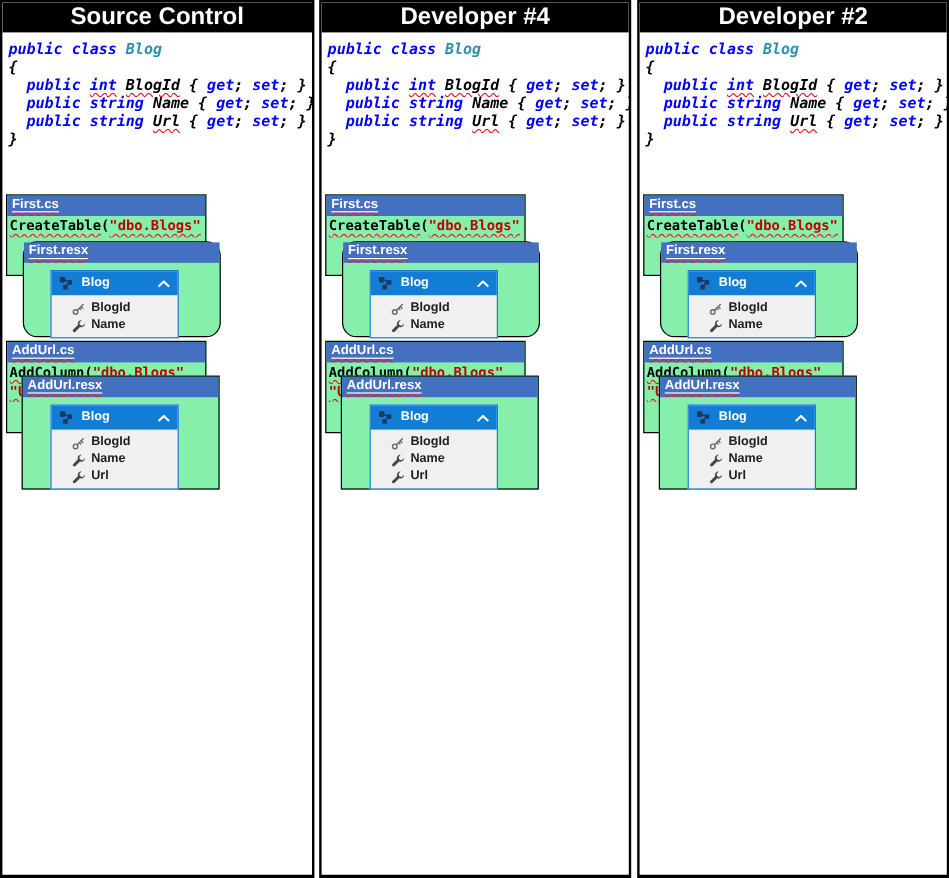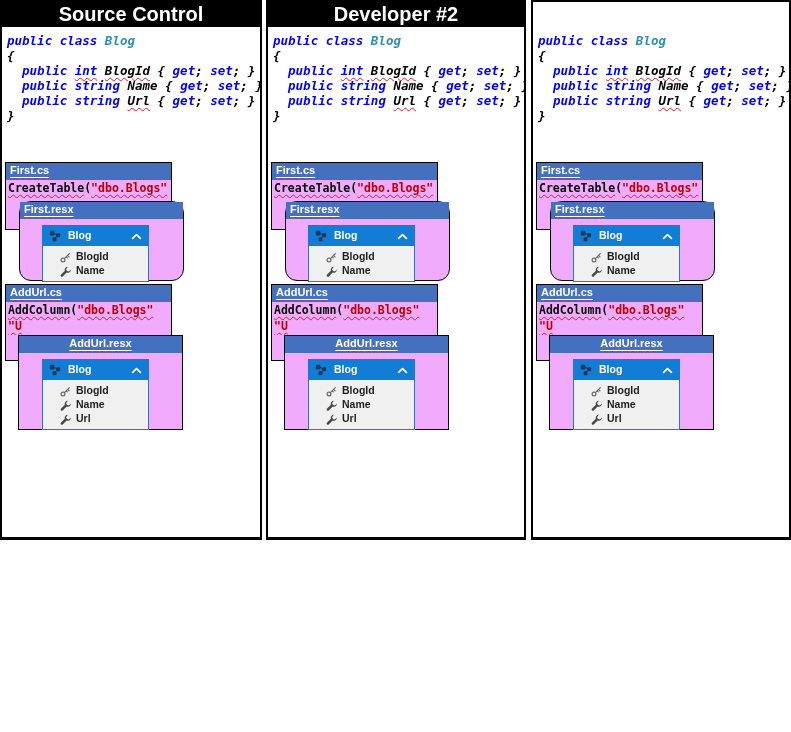--- a/index.html
+++ b/index.html
@@ -1,21 +1,21 @@
 <!DOCTYPE html>
 <html style="--kw: #0000FF; --ty: #2B91AF; --str: #C00000; --sqc: #E02020; --titlebar: #4470C0; --entity: #117DD4;"><head>
 <meta charset="utf-8">
 <style>
   html,body { margin:0; padding:0; background:#fff; }
   #diagram {
     position:relative; width:791px; height:732px; background:#fff;
     font-family:"Liberation Sans",sans-serif; overflow:hidden;
   }
   .column {
-    position:absolute; top:0; height:540px; background:#fff;
+    position:absolute; top:0; height:732px; background:#fff;
     border:2px solid #000; border-bottom-width:3px; box-sizing:border-box;
     overflow:hidden;
   }
   .column:nth-child(1){ left:0;   width:262px; }
   .column:nth-child(2){ left:266px; width:260px; }
   .column:nth-child(3){ left:531px; width:260px; }
 
   .col-header {
     height:25px; background:#000; color:#fff;
     font-weight:bold; font-size:20px; line-height:25px; text-align:center;
@@ -32,21 +32,21 @@
   .tok-pl  { color:#000; }
   .tok-str { color:var(--str); }
   .sq {
     text-decoration-line:underline; text-decoration-style:wavy;
     text-decoration-color:var(--sqc); text-decoration-thickness:1px;
     text-underline-offset:2px;
     margin-top:31px;
   }
 
   .win {
-    position:absolute; border:1.5px solid #000; background:#f0abfc;
+    position:absolute; border:1.5px solid #000; background:#86efac;
     box-sizing:border-box;
   }
   .win-title {
     background:var(--titlebar); height:17px; box-sizing:border-box;
     padding:1px 4px 3px; color:#fff; font-weight:bold; font-size:11px;
     font-family:"Liberation Sans",sans-serif; line-height:13px;
     white-space:nowrap; overflow:hidden;
   }
   .ttl-sq {
     text-decoration-line:underline; text-decoration-style:wavy;
@@ -56,21 +56,21 @@
   .ttl-u { text-decoration:underline; }
   .win-body {
     font-family:"DejaVu Sans Mono",monospace; font-weight:bold;
     font-size:11.5px; line-height:15.5px; padding:1px 2px;
     white-space:pre; overflow:hidden;
   }
 
   .win.first-cs    { left:3px;  top:160px; width:167px; height:68px; }
   .win.first-resx  { left:17px; top:199px; width:165px; height:80px;border-radius:12px; }
   .win.addurl-cs   { left:3px;  top:282px; width:167px; height:77px; }
-  .win.addurl-resx { left:16px; top:333px; width:165px; height:95px;text-align:center; }
+  .win.addurl-resx { left:16px; top:311px; width:165px; height:95px; }
 
   .entity {
     margin:5px 0 0 20px; width:107px; box-sizing:border-box;
     border:1px solid var(--entity); background:#F0F0F0;
   }
   .addurl-resx .entity { margin-left:21px; }
   .entity-header {
     background:var(--entity); height:20px; display:flex; align-items:center;
     padding:0 6px;
   }
@@ -132,20 +132,66 @@
                     <circle cx="3" cy="8" r="1.9" fill="none" stroke="#6a6a6a" stroke-width="1.2"></circle>
                     <path d="M4.4 6.6 L9.3 1.7 M7.6 3.4 L9 4.8 M6.2 4.8 L7.3 5.9" fill="none" stroke="#6a6a6a" stroke-width="1.2" stroke-linecap="round"></path>
                   </svg></span><span class="row-label">BlogId</span></div><div class="entity-row"><span class="row-icon"><svg width="11" height="11" viewBox="0 0 11 11">
                     <path d="M7.9 0.7 A3.1 3.1 0 0 0 4.9 4.8 L0.9 8.8 A1.3 1.3 0 0 0 2.7 10.6 L6.7 6.6 A3.1 3.1 0 0 0 10.8 3.6 L8.9 5.5 L7.1 5.1 L6.0 3.3 Z" fill="#474747"></path>
                   </svg></span><span class="row-label">Name</span></div><div class="entity-row"><span class="row-icon"><svg width="11" height="11" viewBox="0 0 11 11">
                     <path d="M7.9 0.7 A3.1 3.1 0 0 0 4.9 4.8 L0.9 8.8 A1.3 1.3 0 0 0 2.7 10.6 L6.7 6.6 A3.1 3.1 0 0 0 10.8 3.6 L8.9 5.5 L7.1 5.1 L6.0 3.3 Z" fill="#474747"></path>
                   </svg></span><span class="row-label">Url</span></div></div></div></div>
       </div>
     </div>
     <div class="column">
+      <div class="col-header">Developer #4</div>
+      <div class="code-block"><div class="code-line"><span class="tok tok-kw">public</span><span class="tok tok-pl"> </span><span class="tok tok-kw">class</span><span class="tok tok-pl"> </span><span class="tok tok-ty">Blog</span></div><div class="code-line"><span class="tok tok-pl">{</span></div><div class="code-line"><span class="tok tok-pl">  </span><span class="tok tok-kw">public</span><span class="tok tok-pl"> </span><span class="tok tok-kw sq">int</span><span class="tok tok-pl"> </span><span class="tok tok-pl sq">BlogId</span><span class="tok tok-pl"> { </span><span class="tok tok-kw">get</span><span class="tok tok-pl">; </span><span class="tok tok-kw">set</span><span class="tok tok-pl">; }</span></div><div class="code-line"><span class="tok tok-pl">  </span><span class="tok tok-kw">public</span><span class="tok tok-pl"> </span><span class="tok tok-kw">string</span><span class="tok tok-pl"> </span><span class="tok tok-pl">Name</span><span class="tok tok-pl"> { </span><span class="tok tok-kw">get</span><span class="tok tok-pl">; </span><span class="tok tok-kw">set</span><span class="tok tok-pl">; }</span></div><div class="code-line"><span class="tok tok-pl">  </span><span class="tok tok-kw">public</span><span class="tok tok-pl"> </span><span class="tok tok-kw">string</span><span class="tok tok-pl"> </span><span class="tok tok-pl sq">Url</span><span class="tok tok-pl"> { </span><span class="tok tok-kw">get</span><span class="tok tok-pl">; </span><span class="tok tok-kw">set</span><span class="tok tok-pl">; }</span></div><div class="code-line"><span class="tok tok-pl">}</span></div></div>
+      <div class="win first-cs">
+        <div class="win-title"><span class="ttl-sq"><span class="ttl-u">First.cs</span></span></div>
+        <div class="win-body"><div class="body-line"><span class="tok tok-pl sq">CreateTable</span><span class="tok tok-pl">(</span><span class="tok tok-str sq">"dbo.Blogs"</span></div></div>
+      </div>
+      <div class="win first-resx">
+        <div class="win-title"><span class="ttl-sq"><span class="ttl-u">First.resx</span></span></div>
+        <div class="win-body"><div class="entity"><div class="entity-header"><span class="e-icon"><svg width="12" height="12" viewBox="0 0 12 12">
+                  <path d="M4.3 3.2 L8.4 4.8 M5.2 8.8 L8 6.4" stroke="#16294a" stroke-width="0.9" fill="none"></path>
+                  <rect x="0.8" y="0.8" width="4.6" height="4.6" rx="1.2" fill="#20365c"></rect>
+                  <rect x="7.2" y="3.3" width="3.9" height="3.9" rx="1" fill="#20365c"></rect>
+                  <rect x="3.6" y="7.3" width="3.9" height="3.9" rx="1" fill="#20365c"></rect>
+                </svg></span><span class="entity-name">Blog</span><span class="entity-chevron"><svg width="11" height="7" viewBox="0 0 11 7">
+                  <path d="M1.6 5.4 L5.5 1.6 L9.4 5.4" fill="none" stroke="#fff" stroke-width="1.7" stroke-linecap="round" stroke-linejoin="round"></path>
+                </svg></span></div><div class="entity-body"><div class="entity-row"><span class="row-icon"><svg width="11" height="11" viewBox="0 0 11 11">
+                    <circle cx="3" cy="8" r="1.9" fill="none" stroke="#6a6a6a" stroke-width="1.2"></circle>
+                    <path d="M4.4 6.6 L9.3 1.7 M7.6 3.4 L9 4.8 M6.2 4.8 L7.3 5.9" fill="none" stroke="#6a6a6a" stroke-width="1.2" stroke-linecap="round"></path>
+                  </svg></span><span class="row-label">BlogId</span></div><div class="entity-row"><span class="row-icon"><svg width="11" height="11" viewBox="0 0 11 11">
+                    <path d="M7.9 0.7 A3.1 3.1 0 0 0 4.9 4.8 L0.9 8.8 A1.3 1.3 0 0 0 2.7 10.6 L6.7 6.6 A3.1 3.1 0 0 0 10.8 3.6 L8.9 5.5 L7.1 5.1 L6.0 3.3 Z" fill="#474747"></path>
+                  </svg></span><span class="row-label">Name</span></div></div></div></div>
+      </div>
+      <div class="win addurl-cs">
+        <div class="win-title"><span class="ttl-sq"><span class="ttl-u">AddUrl.cs</span></span></div>
+        <div class="win-body"><div class="body-line"><span class="tok tok-pl sq">AddColumn</span><span class="tok tok-pl">(</span><span class="tok tok-str sq">"dbo.Blogs"</span></div><div class="body-line"><span class="tok tok-str sq">"U</span></div></div>
+      </div>
+      <div class="win addurl-resx">
+        <div class="win-title"><span class="ttl-sq"><span class="ttl-u">AddUrl.resx</span></span></div>
+        <div class="win-body"><div class="entity"><div class="entity-header"><span class="e-icon"><svg width="12" height="12" viewBox="0 0 12 12">
+                  <path d="M4.3 3.2 L8.4 4.8 M5.2 8.8 L8 6.4" stroke="#16294a" stroke-width="0.9" fill="none"></path>
+                  <rect x="0.8" y="0.8" width="4.6" height="4.6" rx="1.2" fill="#20365c"></rect>
+                  <rect x="7.2" y="3.3" width="3.9" height="3.9" rx="1" fill="#20365c"></rect>
+                  <rect x="3.6" y="7.3" width="3.9" height="3.9" rx="1" fill="#20365c"></rect>
+                </svg></span><span class="entity-name">Blog</span><span class="entity-chevron"><svg width="11" height="7" viewBox="0 0 11 7">
+                  <path d="M1.6 5.4 L5.5 1.6 L9.4 5.4" fill="none" stroke="#fff" stroke-width="1.7" stroke-linecap="round" stroke-linejoin="round"></path>
+                </svg></span></div><div class="entity-body"><div class="entity-row"><span class="row-icon"><svg width="11" height="11" viewBox="0 0 11 11">
+                    <circle cx="3" cy="8" r="1.9" fill="none" stroke="#6a6a6a" stroke-width="1.2"></circle>
+                    <path d="M4.4 6.6 L9.3 1.7 M7.6 3.4 L9 4.8 M6.2 4.8 L7.3 5.9" fill="none" stroke="#6a6a6a" stroke-width="1.2" stroke-linecap="round"></path>
+                  </svg></span><span class="row-label">BlogId</span></div><div class="entity-row"><span class="row-icon"><svg width="11" height="11" viewBox="0 0 11 11">
+                    <path d="M7.9 0.7 A3.1 3.1 0 0 0 4.9 4.8 L0.9 8.8 A1.3 1.3 0 0 0 2.7 10.6 L6.7 6.6 A3.1 3.1 0 0 0 10.8 3.6 L8.9 5.5 L7.1 5.1 L6.0 3.3 Z" fill="#474747"></path>
+                  </svg></span><span class="row-label">Name</span></div><div class="entity-row"><span class="row-icon"><svg width="11" height="11" viewBox="0 0 11 11">
+                    <path d="M7.9 0.7 A3.1 3.1 0 0 0 4.9 4.8 L0.9 8.8 A1.3 1.3 0 0 0 2.7 10.6 L6.7 6.6 A3.1 3.1 0 0 0 10.8 3.6 L8.9 5.5 L7.1 5.1 L6.0 3.3 Z" fill="#474747"></path>
+                  </svg></span><span class="row-label">Url</span></div></div></div></div>
+      </div>
+    </div>
+    <div class="column">
       <div class="col-header">Developer #2</div>
       <div class="code-block"><div class="code-line"><span class="tok tok-kw">public</span><span class="tok tok-pl"> </span><span class="tok tok-kw">class</span><span class="tok tok-pl"> </span><span class="tok tok-ty">Blog</span></div><div class="code-line"><span class="tok tok-pl">{</span></div><div class="code-line"><span class="tok tok-pl">  </span><span class="tok tok-kw">public</span><span class="tok tok-pl"> </span><span class="tok tok-kw sq">int</span><span class="tok tok-pl"> </span><span class="tok tok-pl sq">BlogId</span><span class="tok tok-pl"> { </span><span class="tok tok-kw">get</span><span class="tok tok-pl">; </span><span class="tok tok-kw">set</span><span class="tok tok-pl">; }</span></div><div class="code-line"><span class="tok tok-pl">  </span><span class="tok tok-kw">public</span><span class="tok tok-pl"> </span><span class="tok tok-kw">string</span><span class="tok tok-pl"> </span><span class="tok tok-pl">Name</span><span class="tok tok-pl"> { </span><span class="tok tok-kw">get</span><span class="tok tok-pl">; </span><span class="tok tok-kw">set</span><span class="tok tok-pl">; }</span></div><div class="code-line"><span class="tok tok-pl">  </span><span class="tok tok-kw">public</span><span class="tok tok-pl"> </span><span class="tok tok-kw">string</span><span class="tok tok-pl"> </span><span class="tok tok-pl sq">Url</span><span class="tok tok-pl"> { </span><span class="tok tok-kw">get</span><span class="tok tok-pl">; </span><span class="tok tok-kw">set</span><span class="tok tok-pl">; }</span></div><div class="code-line"><span class="tok tok-pl">}</span></div></div>
       <div class="win first-cs">
         <div class="win-title"><span class="ttl-sq"><span class="ttl-u">First.cs</span></span></div>
         <div class="win-body"><div class="body-line"><span class="tok tok-pl sq">CreateTable</span><span class="tok tok-pl">(</span><span class="tok tok-str sq">"dbo.Blogs"</span></div></div>
       </div>
       <div class="win first-resx">
         <div class="win-title"><span class="ttl-sq"><span class="ttl-u">First.resx</span></span></div>
         <div class="win-body"><div class="entity"><div class="entity-header"><span class="e-icon"><svg width="12" height="12" viewBox="0 0 12 12">
                   <path d="M4.3 3.2 L8.4 4.8 M5.2 8.8 L8 6.4" stroke="#16294a" stroke-width="0.9" fill="none"></path>
@@ -177,58 +223,13 @@
                 </svg></span></div><div class="entity-body"><div class="entity-row"><span class="row-icon"><svg width="11" height="11" viewBox="0 0 11 11">
                     <circle cx="3" cy="8" r="1.9" fill="none" stroke="#6a6a6a" stroke-width="1.2"></circle>
                     <path d="M4.4 6.6 L9.3 1.7 M7.6 3.4 L9 4.8 M6.2 4.8 L7.3 5.9" fill="none" stroke="#6a6a6a" stroke-width="1.2" stroke-linecap="round"></path>
                   </svg></span><span class="row-label">BlogId</span></div><div class="entity-row"><span class="row-icon"><svg width="11" height="11" viewBox="0 0 11 11">
                     <path d="M7.9 0.7 A3.1 3.1 0 0 0 4.9 4.8 L0.9 8.8 A1.3 1.3 0 0 0 2.7 10.6 L6.7 6.6 A3.1 3.1 0 0 0 10.8 3.6 L8.9 5.5 L7.1 5.1 L6.0 3.3 Z" fill="#474747"></path>
                   </svg></span><span class="row-label">Name</span></div><div class="entity-row"><span class="row-icon"><svg width="11" height="11" viewBox="0 0 11 11">
                     <path d="M7.9 0.7 A3.1 3.1 0 0 0 4.9 4.8 L0.9 8.8 A1.3 1.3 0 0 0 2.7 10.6 L6.7 6.6 A3.1 3.1 0 0 0 10.8 3.6 L8.9 5.5 L7.1 5.1 L6.0 3.3 Z" fill="#474747"></path>
                   </svg></span><span class="row-label">Url</span></div></div></div></div>
       </div>
     </div>
-    <div class="column">
-      <div class="code-block"><div class="code-line"><span class="tok tok-kw">public</span><span class="tok tok-pl"> </span><span class="tok tok-kw">class</span><span class="tok tok-pl"> </span><span class="tok tok-ty">Blog</span></div><div class="code-line"><span class="tok tok-pl">{</span></div><div class="code-line"><span class="tok tok-pl">  </span><span class="tok tok-kw">public</span><span class="tok tok-pl"> </span><span class="tok tok-kw sq">int</span><span class="tok tok-pl"> </span><span class="tok tok-pl sq">BlogId</span><span class="tok tok-pl"> { </span><span class="tok tok-kw">get</span><span class="tok tok-pl">; </span><span class="tok tok-kw">set</span><span class="tok tok-pl">; }</span></div><div class="code-line"><span class="tok tok-pl">  </span><span class="tok tok-kw">public</span><span class="tok tok-pl"> </span><span class="tok tok-kw">string</span><span class="tok tok-pl"> </span><span class="tok tok-pl">Name</span><span class="tok tok-pl"> { </span><span class="tok tok-kw">get</span><span class="tok tok-pl">; </span><span class="tok tok-kw">set</span><span class="tok tok-pl">; }</span></div><div class="code-line"><span class="tok tok-pl">  </span><span class="tok tok-kw">public</span><span class="tok tok-pl"> </span><span class="tok tok-kw">string</span><span class="tok tok-pl"> </span><span class="tok tok-pl sq">Url</span><span class="tok tok-pl"> { </span><span class="tok tok-kw">get</span><span class="tok tok-pl">; </span><span class="tok tok-kw">set</span><span class="tok tok-pl">; }</span></div><div class="code-line"><span class="tok tok-pl">}</span></div></div>
-      <div class="win first-cs">
-        <div class="win-title"><span class="ttl-sq"><span class="ttl-u">First.cs</span></span></div>
-        <div class="win-body"><div class="body-line"><span class="tok tok-pl sq">CreateTable</span><span class="tok tok-pl">(</span><span class="tok tok-str sq">"dbo.Blogs"</span></div></div>
-      </div>
-      <div class="win first-resx">
-        <div class="win-title"><span class="ttl-sq"><span class="ttl-u">First.resx</span></span></div>
-        <div class="win-body"><div class="entity"><div class="entity-header"><span class="e-icon"><svg width="12" height="12" viewBox="0 0 12 12">
-                  <path d="M4.3 3.2 L8.4 4.8 M5.2 8.8 L8 6.4" stroke="#16294a" stroke-width="0.9" fill="none"></path>
-                  <rect x="0.8" y="0.8" width="4.6" height="4.6" rx="1.2" fill="#20365c"></rect>
-                  <rect x="7.2" y="3.3" width="3.9" height="3.9" rx="1" fill="#20365c"></rect>
-                  <rect x="3.6" y="7.3" width="3.9" height="3.9" rx="1" fill="#20365c"></rect>
-                </svg></span><span class="entity-name">Blog</span><span class="entity-chevron"><svg width="11" height="7" viewBox="0 0 11 7">
-                  <path d="M1.6 5.4 L5.5 1.6 L9.4 5.4" fill="none" stroke="#fff" stroke-width="1.7" stroke-linecap="round" stroke-linejoin="round"></path>
-                </svg></span></div><div class="entity-body"><div class="entity-row"><span class="row-icon"><svg width="11" height="11" viewBox="0 0 11 11">
-                    <circle cx="3" cy="8" r="1.9" fill="none" stroke="#6a6a6a" stroke-width="1.2"></circle>
-                    <path d="M4.4 6.6 L9.3 1.7 M7.6 3.4 L9 4.8 M6.2 4.8 L7.3 5.9" fill="none" stroke="#6a6a6a" stroke-width="1.2" stroke-linecap="round"></path>
-                  </svg></span><span class="row-label">BlogId</span></div><div class="entity-row"><span class="row-icon"><svg width="11" height="11" viewBox="0 0 11 11">
-                    <path d="M7.9 0.7 A3.1 3.1 0 0 0 4.9 4.8 L0.9 8.8 A1.3 1.3 0 0 0 2.7 10.6 L6.7 6.6 A3.1 3.1 0 0 0 10.8 3.6 L8.9 5.5 L7.1 5.1 L6.0 3.3 Z" fill="#474747"></path>
-                  </svg></span><span class="row-label">Name</span></div></div></div></div>
-      </div>
-      <div class="win addurl-cs">
-        <div class="win-title"><span class="ttl-sq"><span class="ttl-u">AddUrl.cs</span></span></div>
-        <div class="win-body"><div class="body-line"><span class="tok tok-pl sq">AddColumn</span><span class="tok tok-pl">(</span><span class="tok tok-str sq">"dbo.Blogs"</span></div><div class="body-line"><span class="tok tok-str sq">"U</span></div></div>
-      </div>
-      <div class="win addurl-resx">
-        <div class="win-title"><span class="ttl-sq"><span class="ttl-u">AddUrl.resx</span></span></div>
-        <div class="win-body"><div class="entity"><div class="entity-header"><span class="e-icon"><svg width="12" height="12" viewBox="0 0 12 12">
-                  <path d="M4.3 3.2 L8.4 4.8 M5.2 8.8 L8 6.4" stroke="#16294a" stroke-width="0.9" fill="none"></path>
-                  <rect x="0.8" y="0.8" width="4.6" height="4.6" rx="1.2" fill="#20365c"></rect>
-                  <rect x="7.2" y="3.3" width="3.9" height="3.9" rx="1" fill="#20365c"></rect>
-                  <rect x="3.6" y="7.3" width="3.9" height="3.9" rx="1" fill="#20365c"></rect>
-                </svg></span><span class="entity-name">Blog</span><span class="entity-chevron"><svg width="11" height="7" viewBox="0 0 11 7">
-                  <path d="M1.6 5.4 L5.5 1.6 L9.4 5.4" fill="none" stroke="#fff" stroke-width="1.7" stroke-linecap="round" stroke-linejoin="round"></path>
-                </svg></span></div><div class="entity-body"><div class="entity-row"><span class="row-icon"><svg width="11" height="11" viewBox="0 0 11 11">
-                    <circle cx="3" cy="8" r="1.9" fill="none" stroke="#6a6a6a" stroke-width="1.2"></circle>
-                    <path d="M4.4 6.6 L9.3 1.7 M7.6 3.4 L9 4.8 M6.2 4.8 L7.3 5.9" fill="none" stroke="#6a6a6a" stroke-width="1.2" stroke-linecap="round"></path>
-                  </svg></span><span class="row-label">BlogId</span></div><div class="entity-row"><span class="row-icon"><svg width="11" height="11" viewBox="0 0 11 11">
-                    <path d="M7.9 0.7 A3.1 3.1 0 0 0 4.9 4.8 L0.9 8.8 A1.3 1.3 0 0 0 2.7 10.6 L6.7 6.6 A3.1 3.1 0 0 0 10.8 3.6 L8.9 5.5 L7.1 5.1 L6.0 3.3 Z" fill="#474747"></path>
-                  </svg></span><span class="row-label">Name</span></div><div class="entity-row"><span class="row-icon"><svg width="11" height="11" viewBox="0 0 11 11">
-                    <path d="M7.9 0.7 A3.1 3.1 0 0 0 4.9 4.8 L0.9 8.8 A1.3 1.3 0 0 0 2.7 10.6 L6.7 6.6 A3.1 3.1 0 0 0 10.8 3.6 L8.9 5.5 L7.1 5.1 L6.0 3.3 Z" fill="#474747"></path>
-                  </svg></span><span class="row-label">Url</span></div></div></div></div>
-      </div>
-    </div>
   </div>
 
 </body></html>

